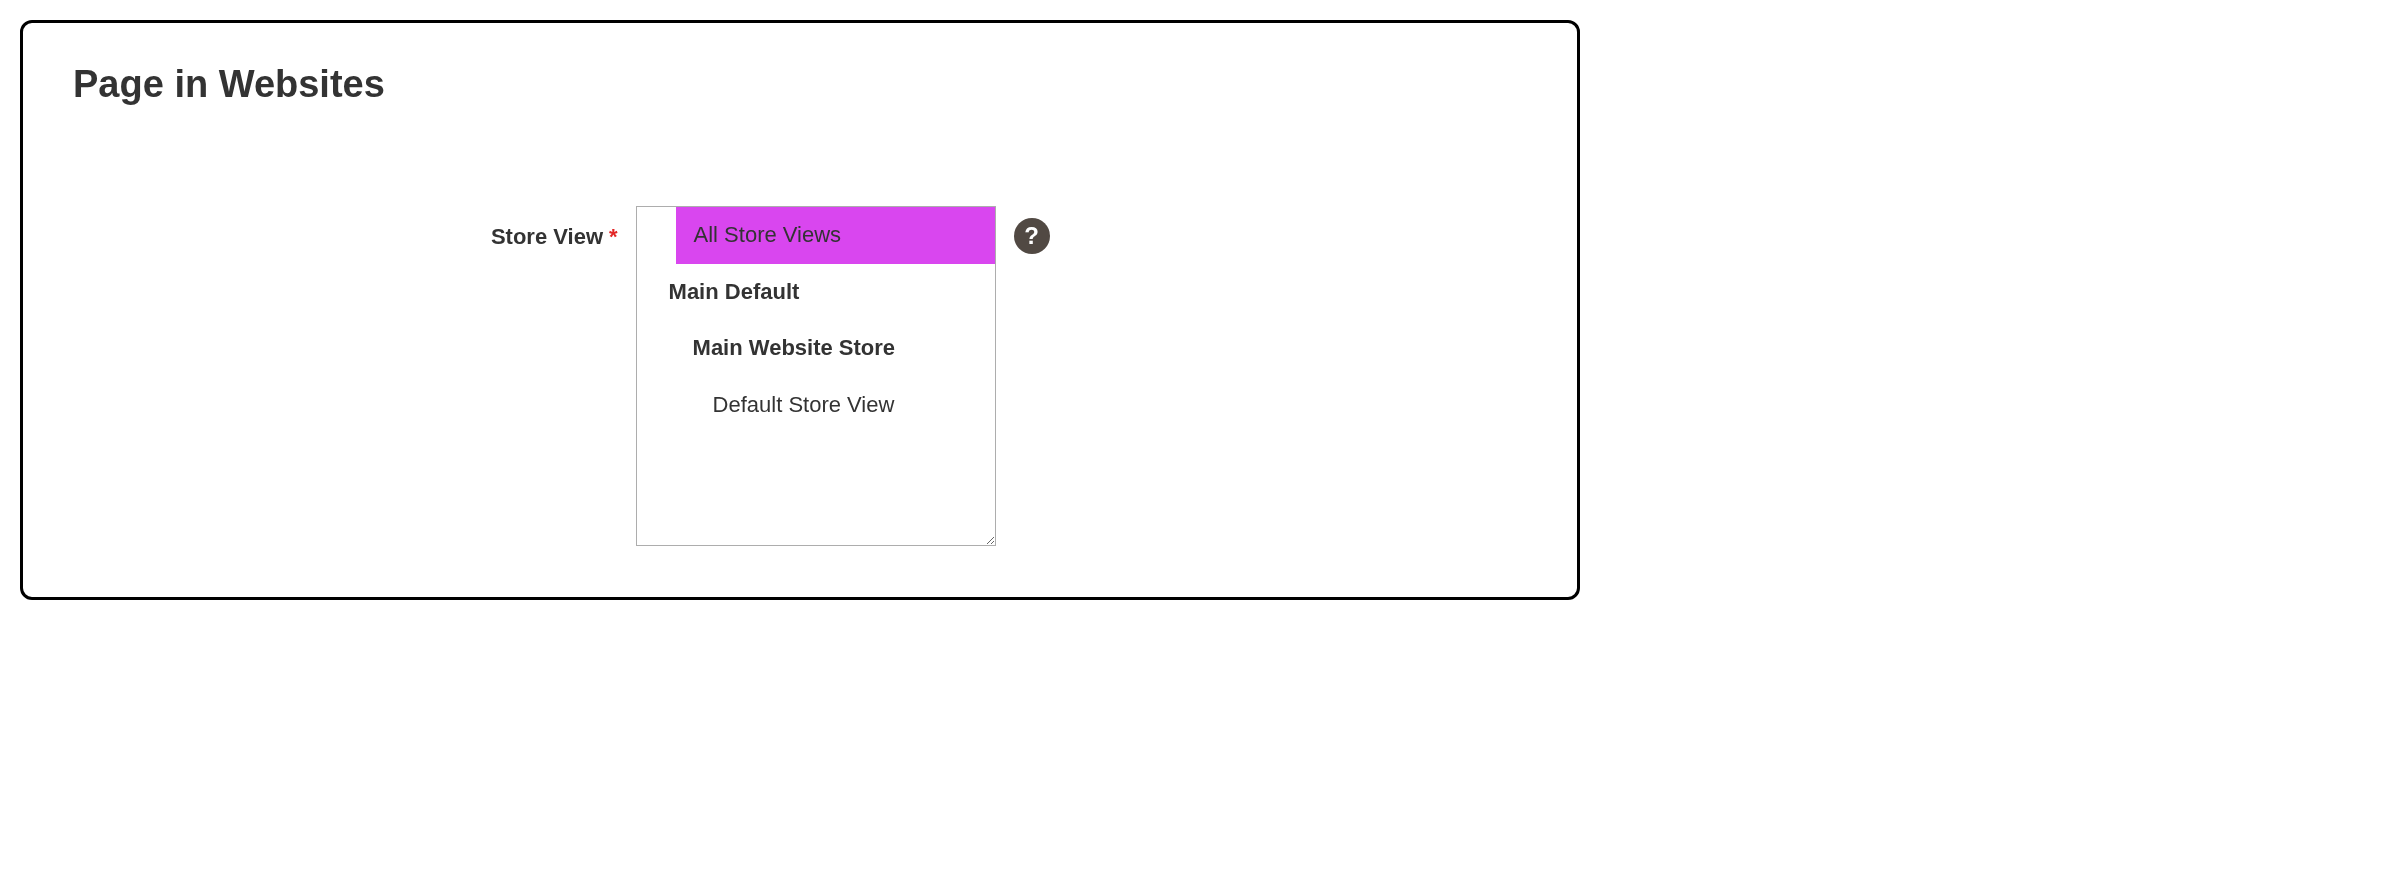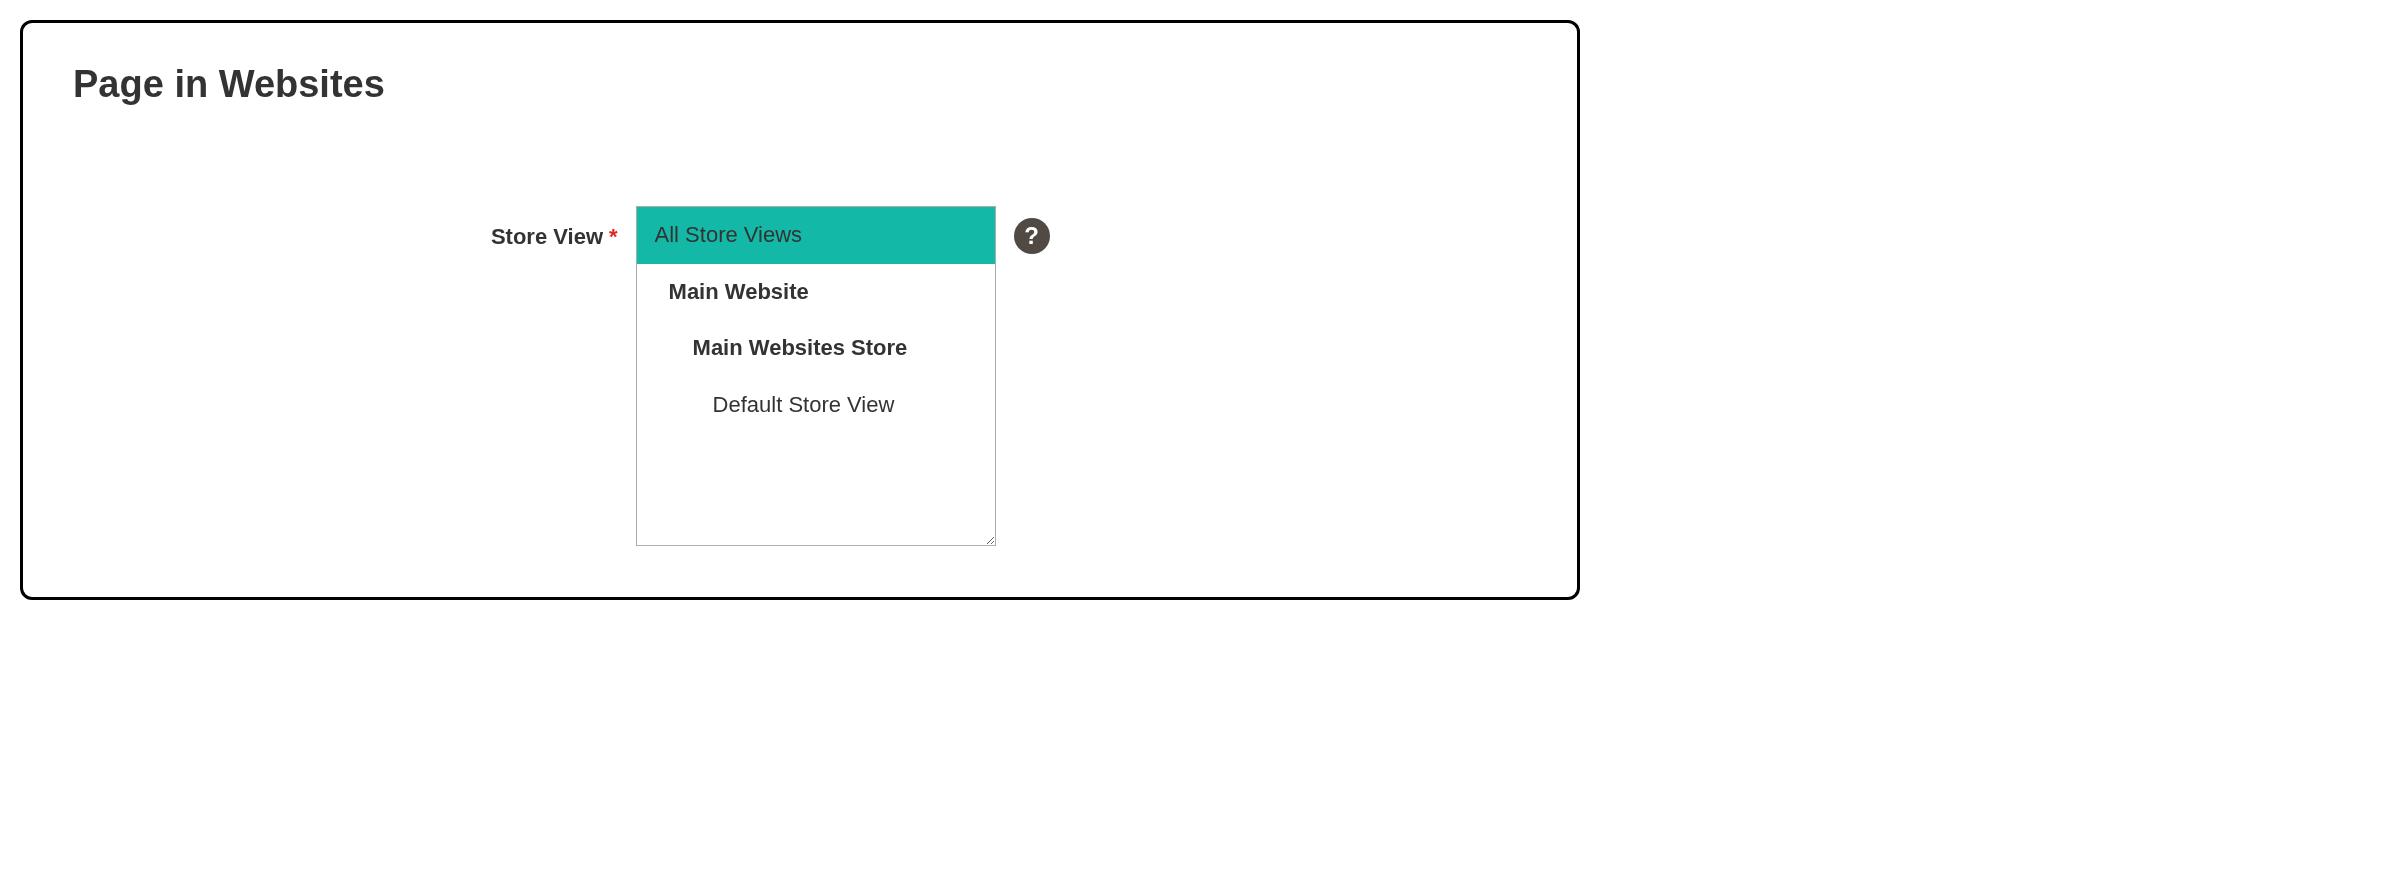--- a/index.html
+++ b/index.html
@@ -66,21 +66,22 @@
     
     .option {
       padding: 14px 18px;
       font-size: 22px;
       color: #333;
       cursor: pointer;
       line-height: 1.3;
     }
     
     .option.selected {
-      background: #14b8a6;
+      background: #d946ef;
+      margin-left: 39px;
     }
     
     .option.level-0 {
       padding-left: 18px;
     }
     
     .option.level-1 {
       padding-left: 32px;
       font-weight: 700;
     }
@@ -117,22 +118,22 @@
 
 <div class="panel">
   <h2 class="panel-title">Page in Websites</h2>
 
   <div class="field-row">
     <label class="field-label">Store View</label>
     <span class="required-asterisk">*</span>
 
     <div class="multiselect">
       <div class="option selected level-0">All Store Views</div>
-      <div class="option level-1">Main Website</div>
-      <div class="option level-2">Main Websites Store</div>
+      <div class="option level-1">Main Default</div>
+      <div class="option level-2">Main Website Store</div>
       <div class="option level-3">Default Store View</div>
     </div>
 
     <div class="help-icon">
       <span>?</span>
     </div>
   </div>
 </div>
 
 </body></html>

